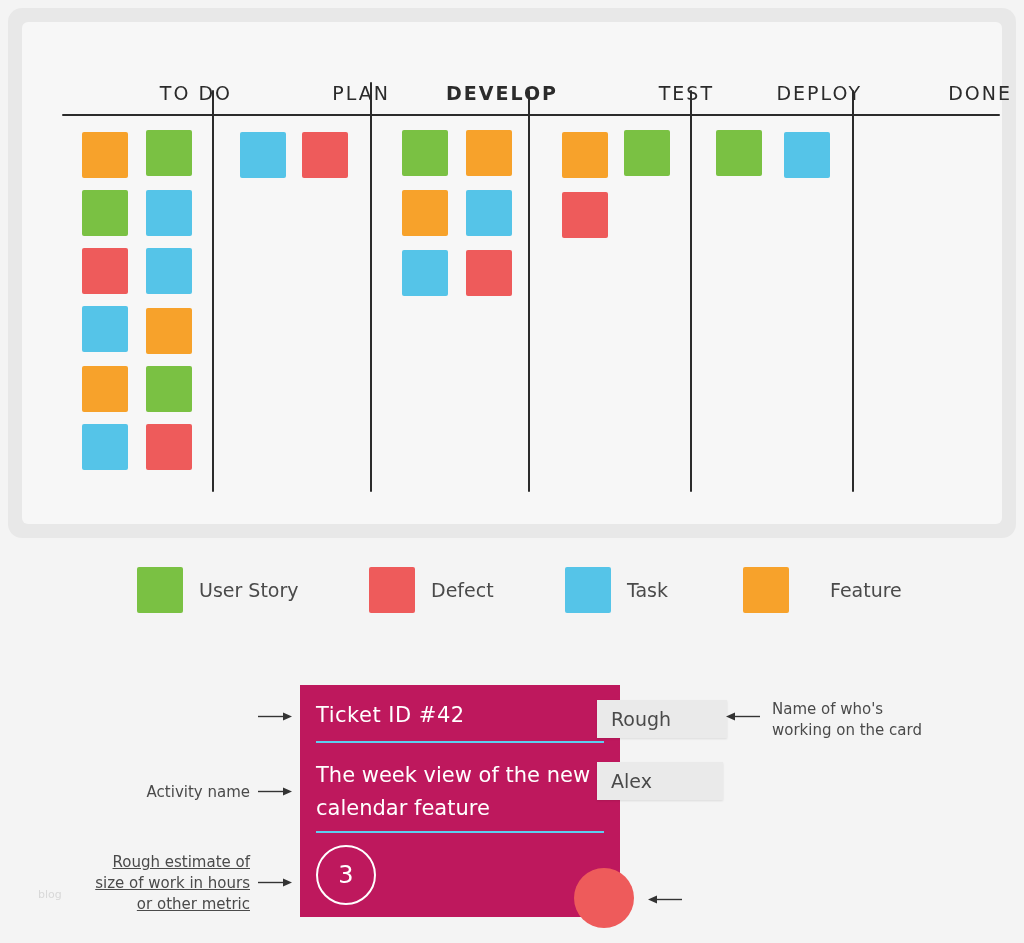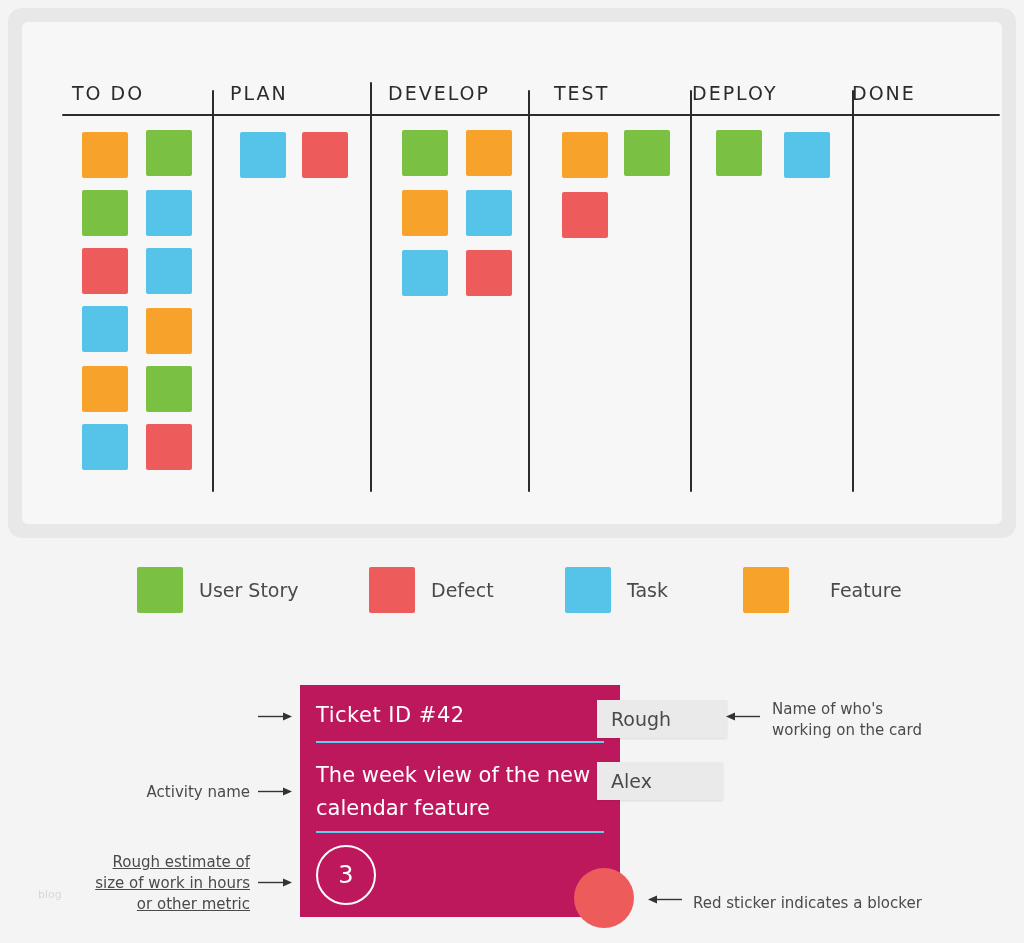--- a/index.html
+++ b/index.html
@@ -32,21 +32,21 @@
     position:absolute;
     left:40px;top:30px;right:40px;bottom:30px;
   }
 
   .col-title{
     position:absolute;
     font-family:"DejaVu Sans", sans-serif;
     font-size:19px;
     letter-spacing:2px;
     color:#2b2b2b;
-    text-align:left;
+    text-align:right;
     white-space:nowrap;
   }
   .hrule{
     position:absolute;
     height:2px;background:#2b2b2b;
     border-radius:1px;
   }
   .vrule{
     position:absolute;
     width:2px;background:#2b2b2b;
@@ -155,21 +155,21 @@
 <body>
 
 <div class="page">
 
   <div class="board-shadow"></div>
   <div class="board">
     <div class="board-inner">
 
       <div class="col-title" style="left:10px;  top:30px; width:160px;">TO DO</div>
       <div class="col-title" style="left:168px; top:30px; width:160px;">PLAN</div>
-      <div class="col-title" style="left:326px; top:30px; width:170px;">DEVELOP</div>
+      <div class="col-title" style="left:326px; top:30px; width:170px;font-weight:bold;">DEVELOP</div>
       <div class="col-title" style="left:492px; top:30px; width:160px;">TEST</div>
       <div class="col-title" style="left:630px; top:30px; width:170px;">DEPLOY</div>
       <div class="col-title" style="left:790px; top:30px; width:160px;">DONE</div>
 
       <div class="hrule" style="left:0px;top:62px;width:938px;"></div>
 
       <div class="vrule" style="left:150px;top:38px;height:402px;"></div>
       <div class="vrule" style="left:308px;top:30px;height:410px;"></div>
       <div class="vrule" style="left:466px;top:38px;height:402px;"></div>
       <div class="vrule" style="left:628px;top:38px;height:402px;"></div>
@@ -270,16 +270,15 @@
       </svg>
   </div>
   <div class="anno left" style="left:772px;top:699px;width:165px;">Name of who's working on the card</div>
 
   <div class="arrow" style="left:648px;top:894px;width:34px;">
     <svg width="34" height="11" viewBox="0 0 34 11">
         <line x1="34" y1="5.5" x2="7" y2="5.5" stroke="#333" stroke-width="1.4"></line>
         <polygon points="0,5.5 9,1.5 9,9.5" fill="#333"></polygon>
       </svg>
   </div>
-  <div class="anno left" style="left:693px;top:893px;width:260px;">Red sticker indicates a blocker</div>
 
   <div class="watermark">blog</div>
 </div>
 
 </body></html>

